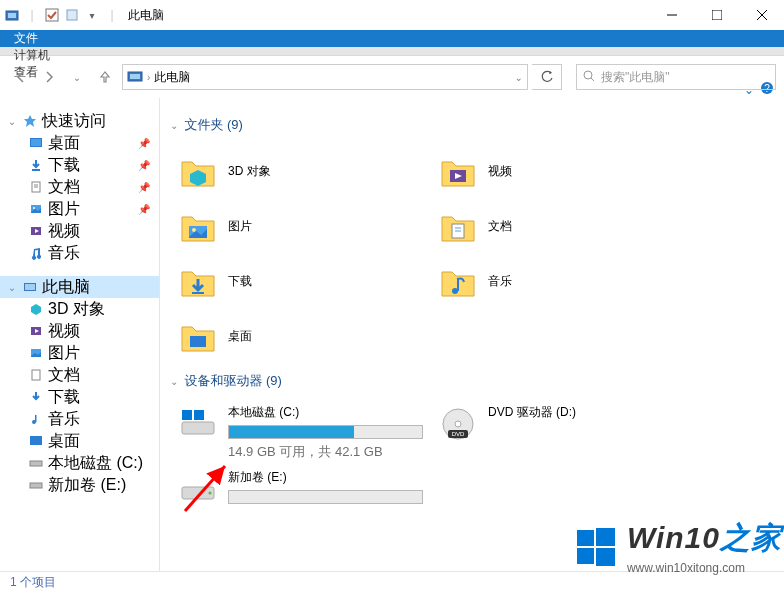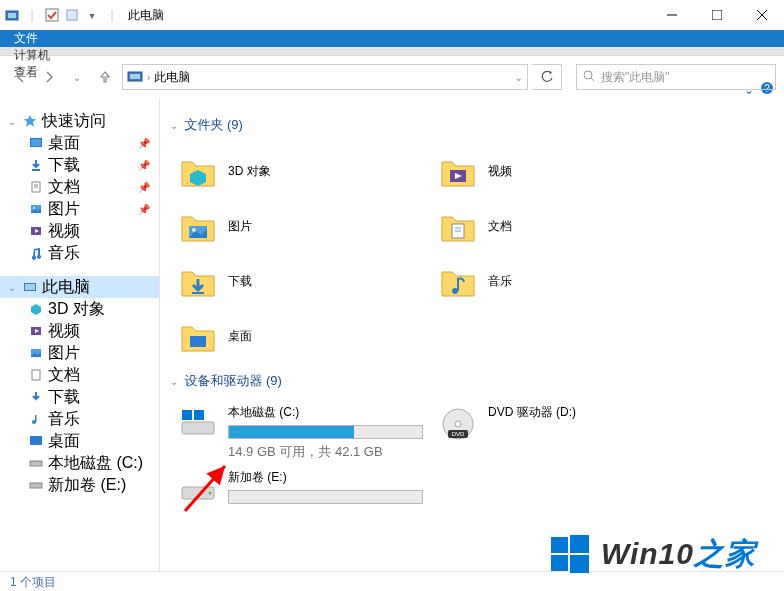--- a/index.html
+++ b/index.html
@@ -38,21 +38,21 @@
   .folder-grid { display: flex; flex-wrap: wrap; }
   .folder-item { width: 260px; height: 55px; display: flex; align-items: center; gap: 10px; padding-left: 8px; }
   .folder-icon { width: 40px; height: 40px; display: flex; align-items: center; justify-content: center; }
   .drive-item { display: flex; align-items: flex-start; gap: 10px; padding: 4px 8px; width: 260px; }
   .drive-info { flex: 1; }
   .drive-name { font-size: 12px; margin-bottom: 4px; }
   .drive-bar { height: 14px; width: 195px; border: 1px solid #b8b8b8; background: #eaeaea; position: relative; margin-bottom: 4px; }
   .drive-bar-fill { position: absolute; left: 0; top: 0; bottom: 0; background: #26a0da; }
   .drive-stats { font-size: 13px; color: #6f6f6f; }
   .statusbar { height: 22px; border-top: 1px solid #e5e5e5; display: flex; align-items: center; padding-left: 10px; font-size: 12px; color: #4b6fb3; }
-  .watermark { position: absolute; right: 28px; bottom: 16px; text-align: left; }
+  .watermark { position: absolute; right: 2px; bottom: 16px; text-align: left; }
   .wm-row { display: flex; align-items: center; gap: 10px; }
   .wm-title { font-size: 30px; font-weight: 600; font-style: italic; color: #333; letter-spacing: 1px; }
   .wm-sub { font-size: 12px; color: #666; margin-top: 2px; }
   .red-arrow { position: absolute; left: 180px; bottom: 72px; }
   .gap { height: 6px; }
 </style>
 </head>
 <body>
 
 <div class="titlebar">
@@ -465,15 +465,16 @@
 <div class="watermark">
   <div class="wm-row">
     <svg width="42" height="42">
         <rect x="2" y="4" width="17" height="16" fill="#0078d7"></rect>
         <rect x="21" y="2" width="19" height="18" fill="#0078d7"></rect>
         <rect x="2" y="22" width="17" height="16" fill="#0078d7"></rect>
         <rect x="21" y="22" width="19" height="18" fill="#0078d7"></rect>
       </svg>
     <div>
       <span class="wm-title"><span>Win10</span><span style="color:#0078d7;">之家</span></span>
+      <div class="wm-sub">www.win10xitong.com</div>
     </div>
   </div>
 </div>
 
 </body></html>

